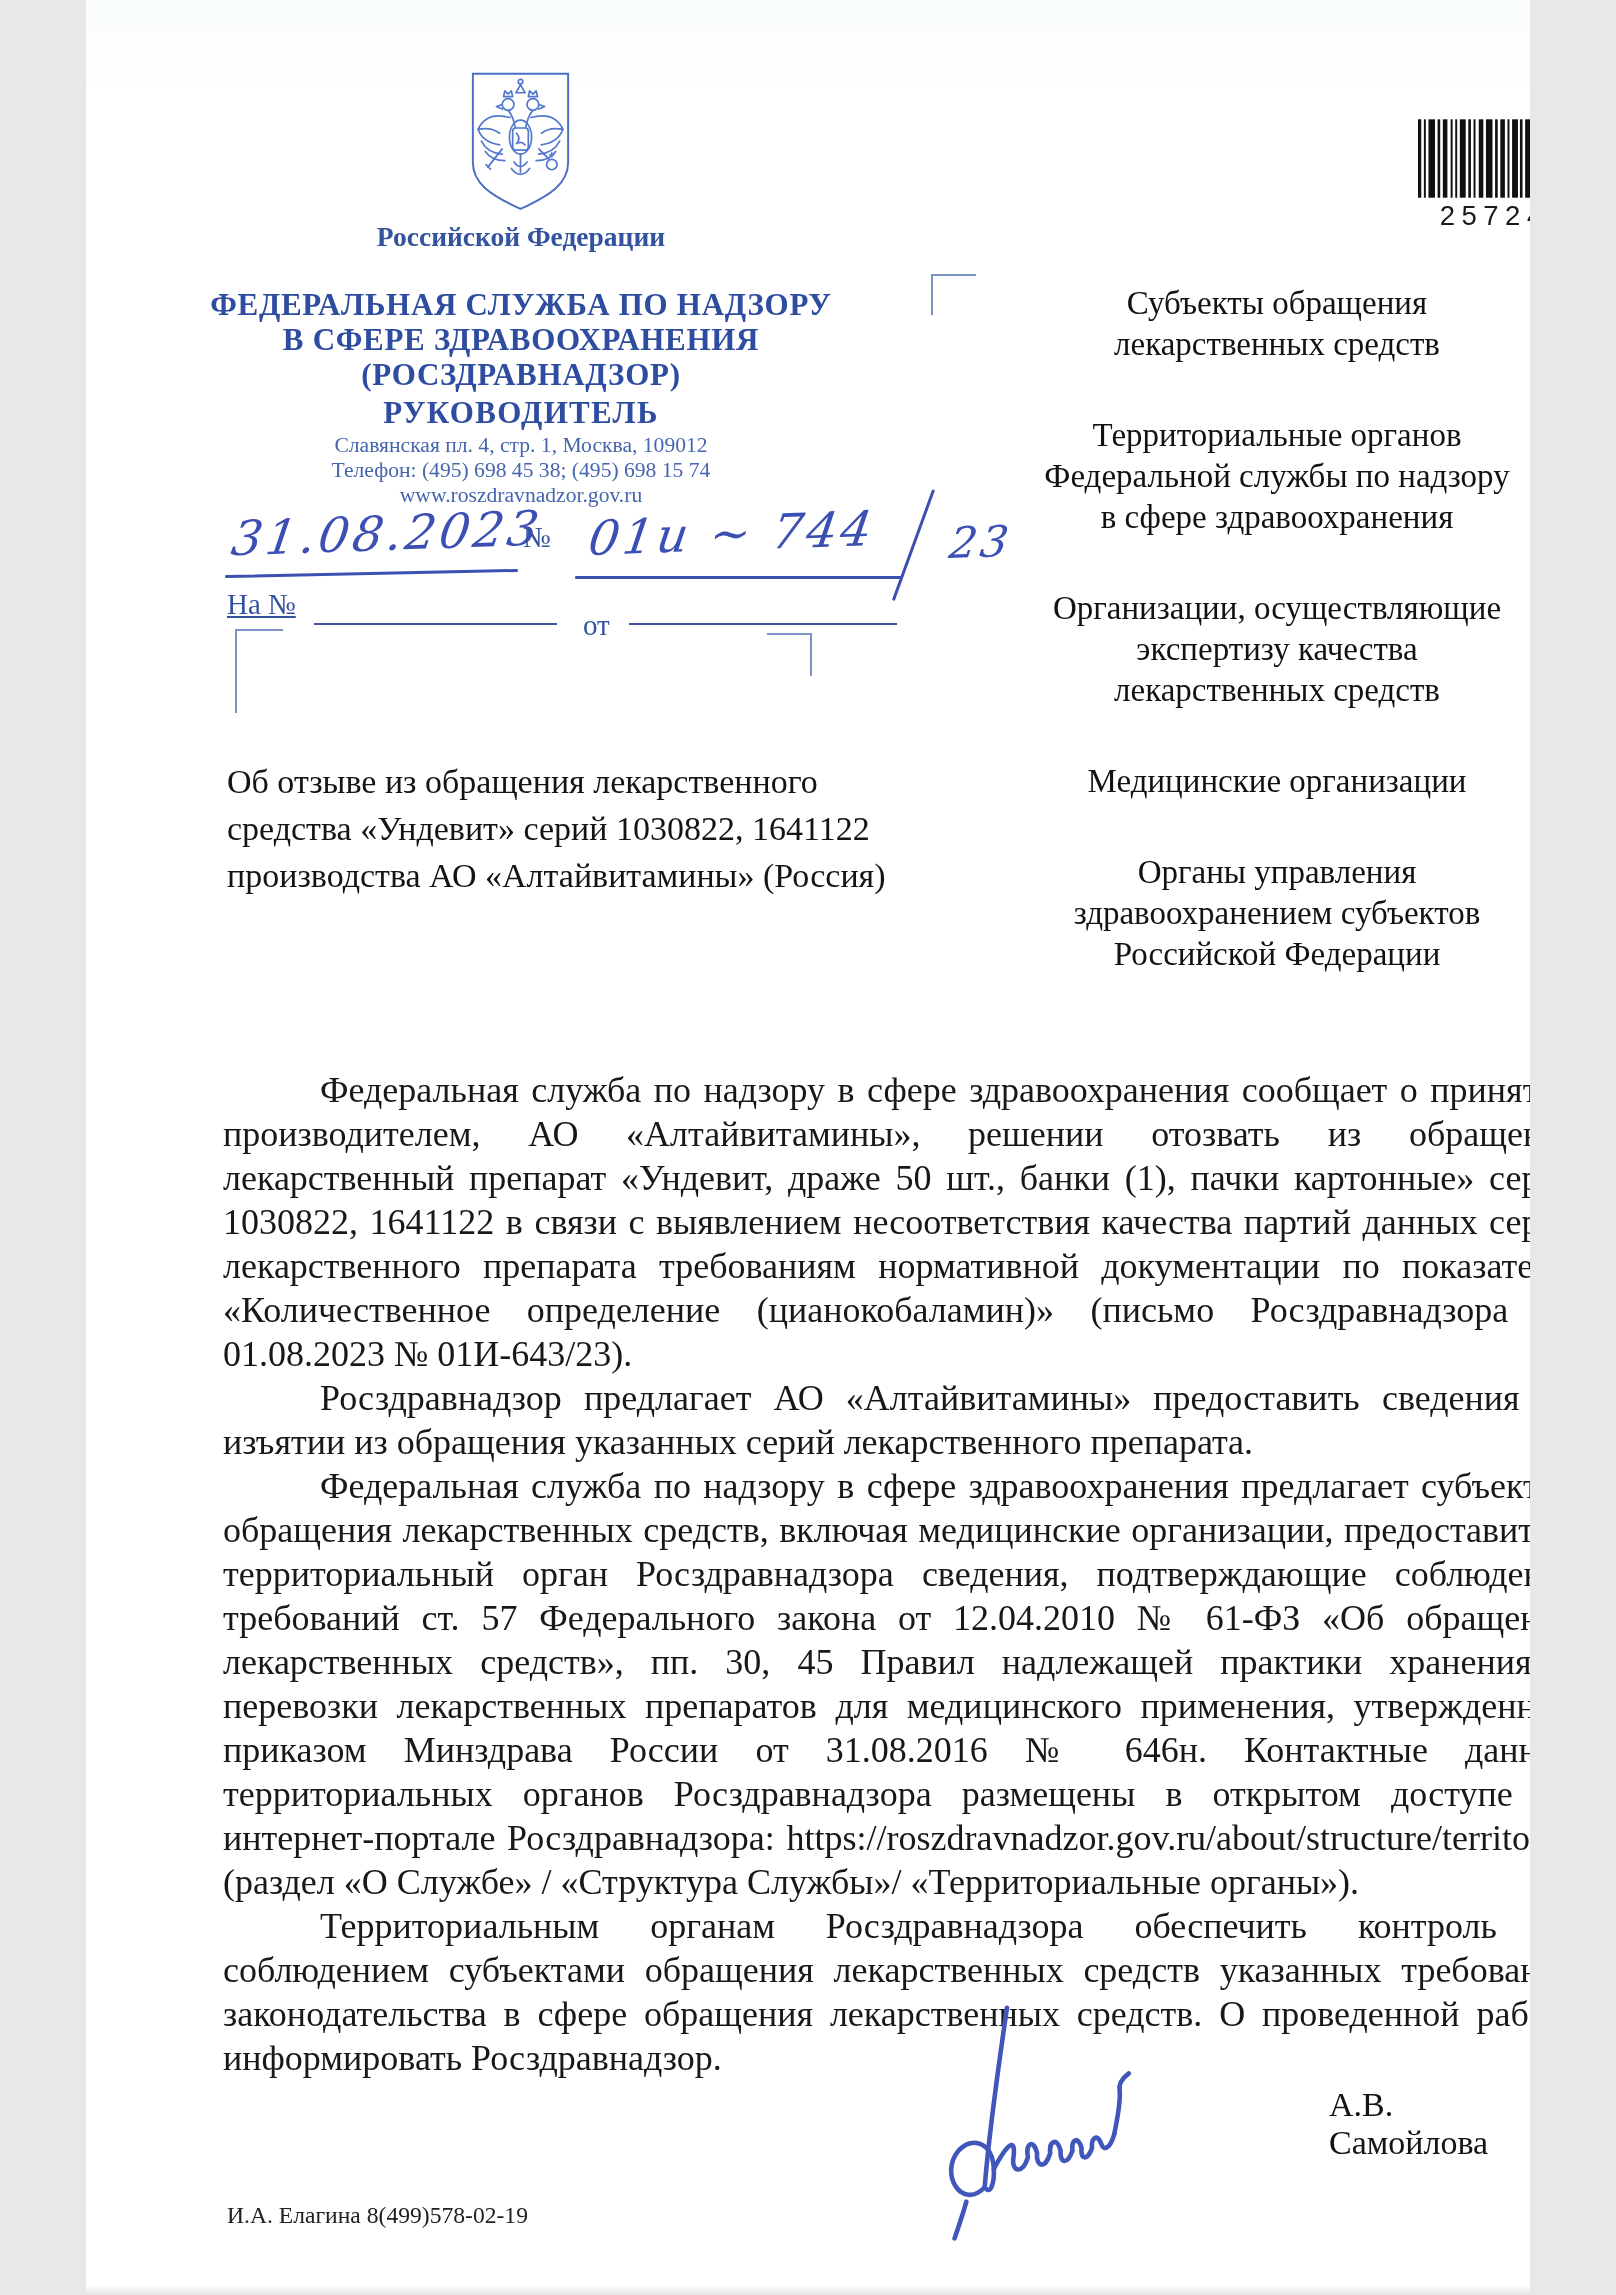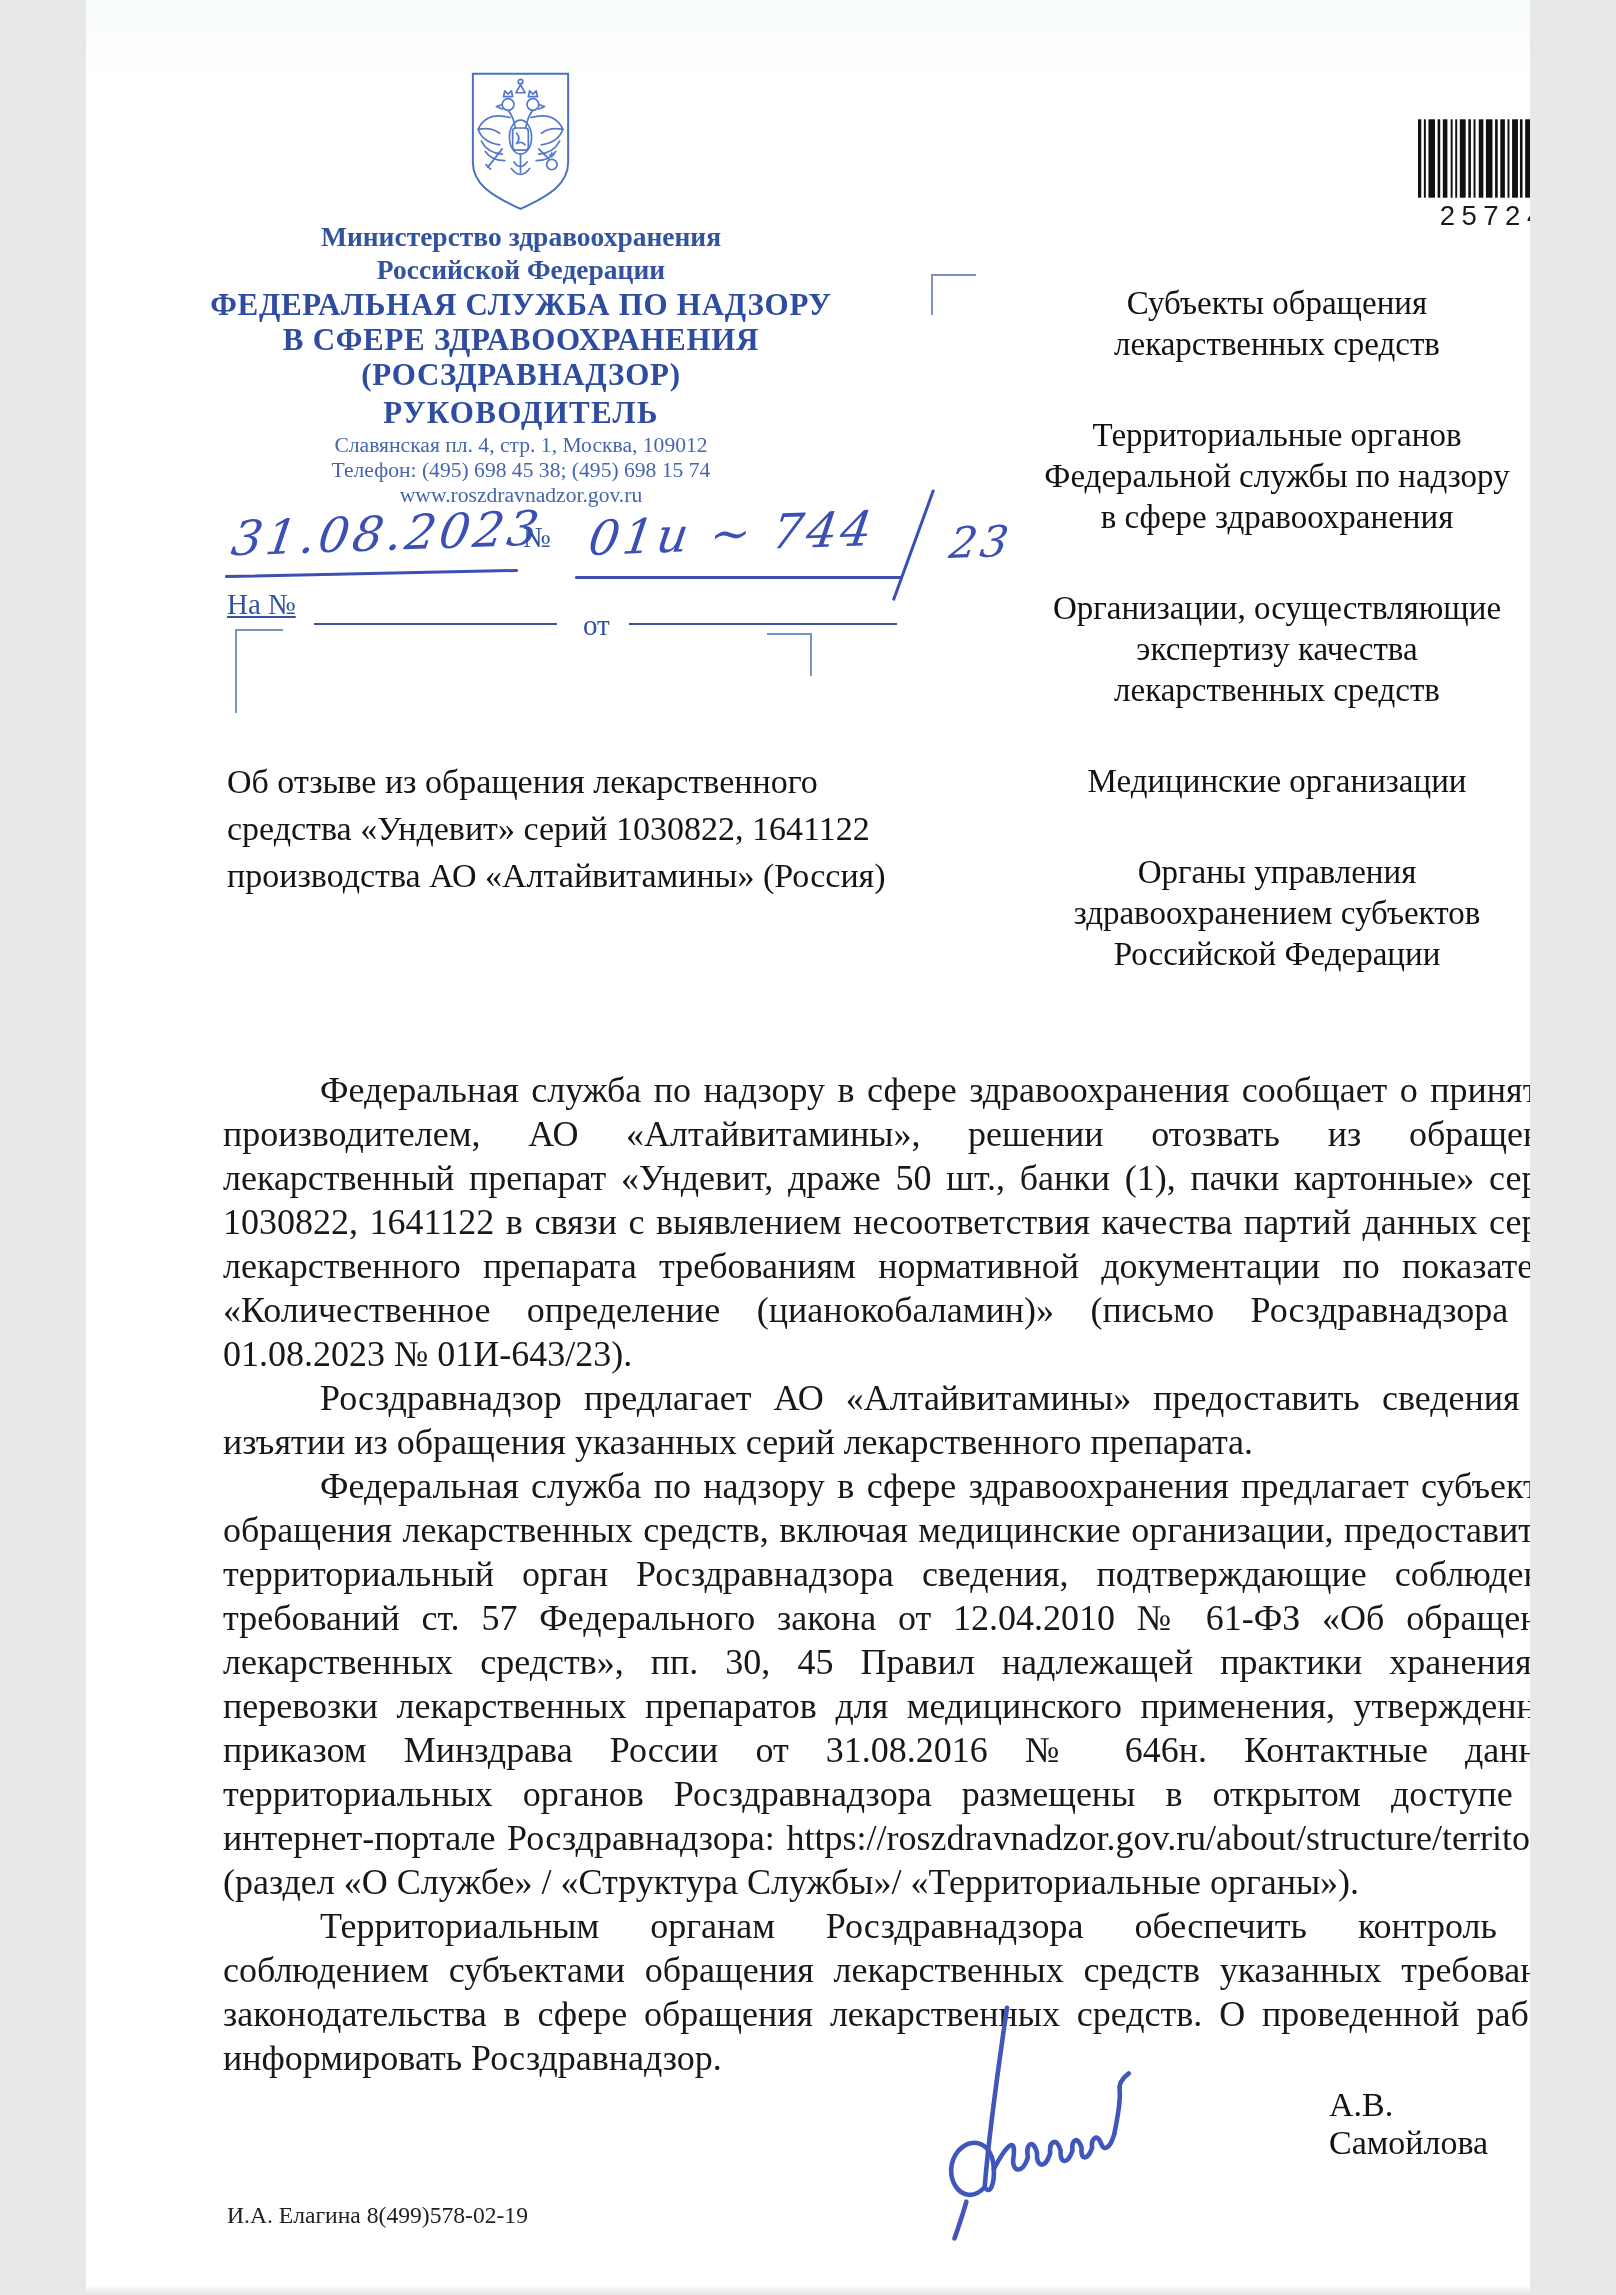--- a/index.html
+++ b/index.html
@@ -133,21 +133,20 @@
         <rect x="248" y="0" width="3" height="120"></rect>
       <rect x="256" y="0" width="10" height="120"></rect>
         <rect x="270" y="0" width="4" height="120"></rect>
       <rect x="278" y="0" width="3" height="120"></rect>
         <rect x="286" y="0" width="8" height="120"></rect>
     </g>
   </svg>
   <div class="abs barcode-num">2572447</div>
 
   <div class="abs lh-col ministry">
-    <div>Министерство здравоохранения</div>
     <div>Российской Федерации</div>
   </div>
   <div class="abs lh-col service">
     <div>ФЕДЕРАЛЬНАЯ СЛУЖБА ПО НАДЗОРУ</div>
     <div>В СФЕРЕ ЗДРАВООХРАНЕНИЯ</div>
     <div>(РОСЗДРАВНАДЗОР)</div>
   </div>
   <div class="abs lh-col ruk">РУКОВОДИТЕЛЬ</div>
   <div class="abs lh-col addr">
     <div>Славянская пл. 4, стр. 1, Москва, 109012</div>

